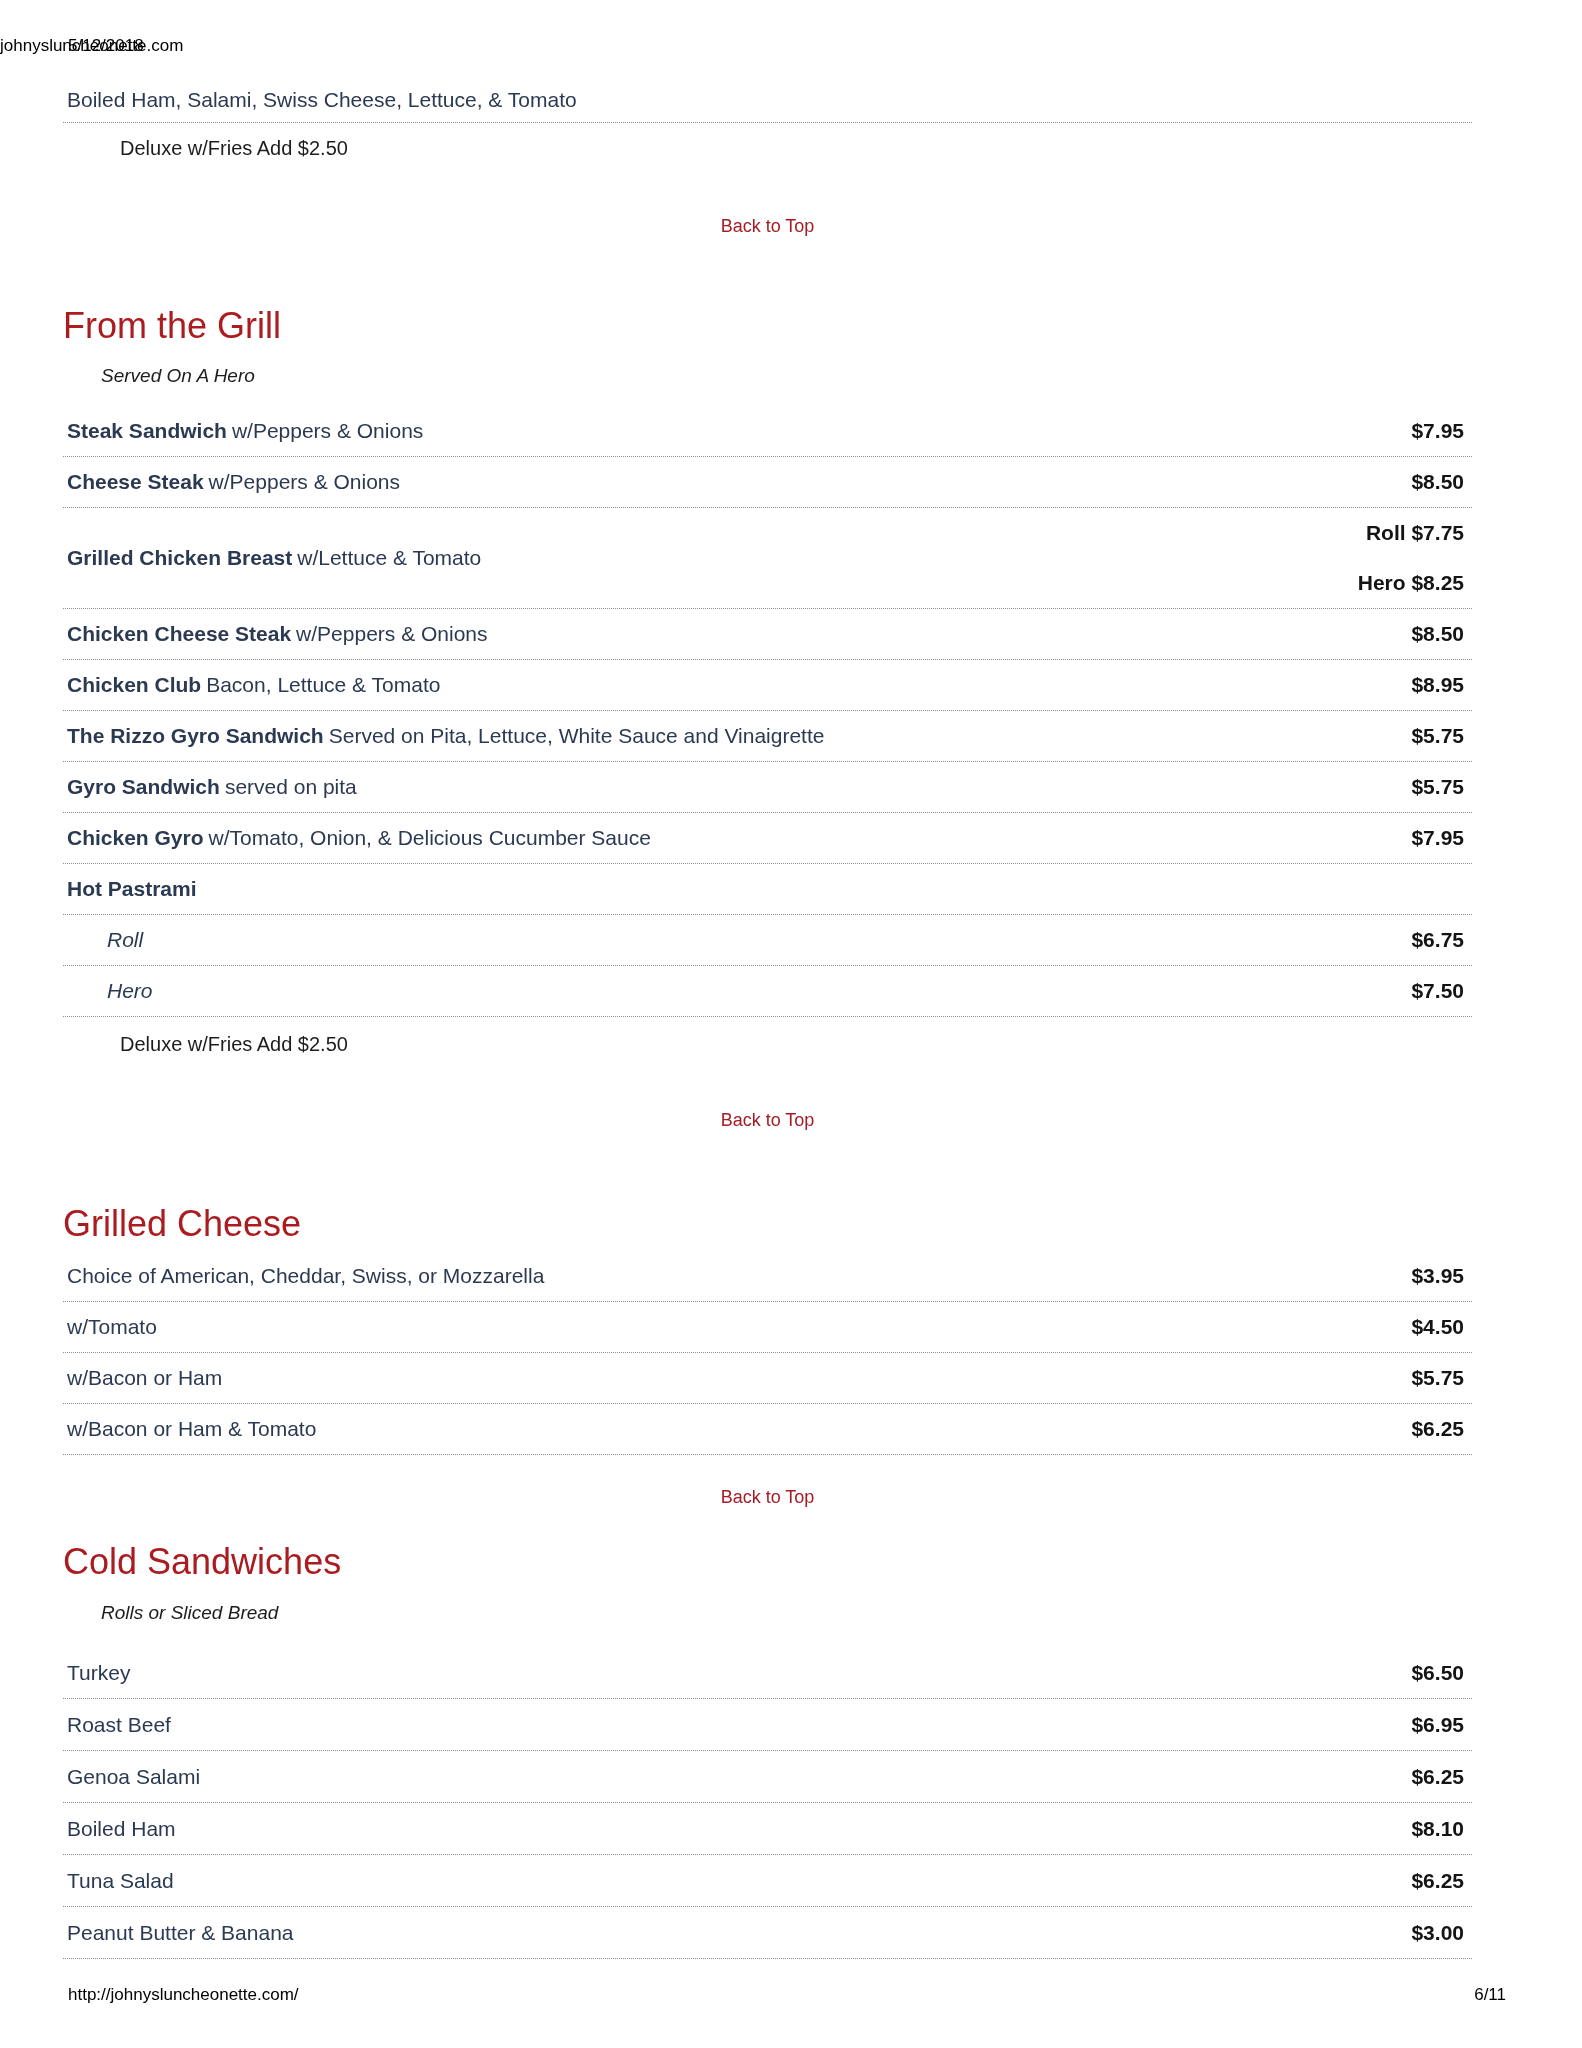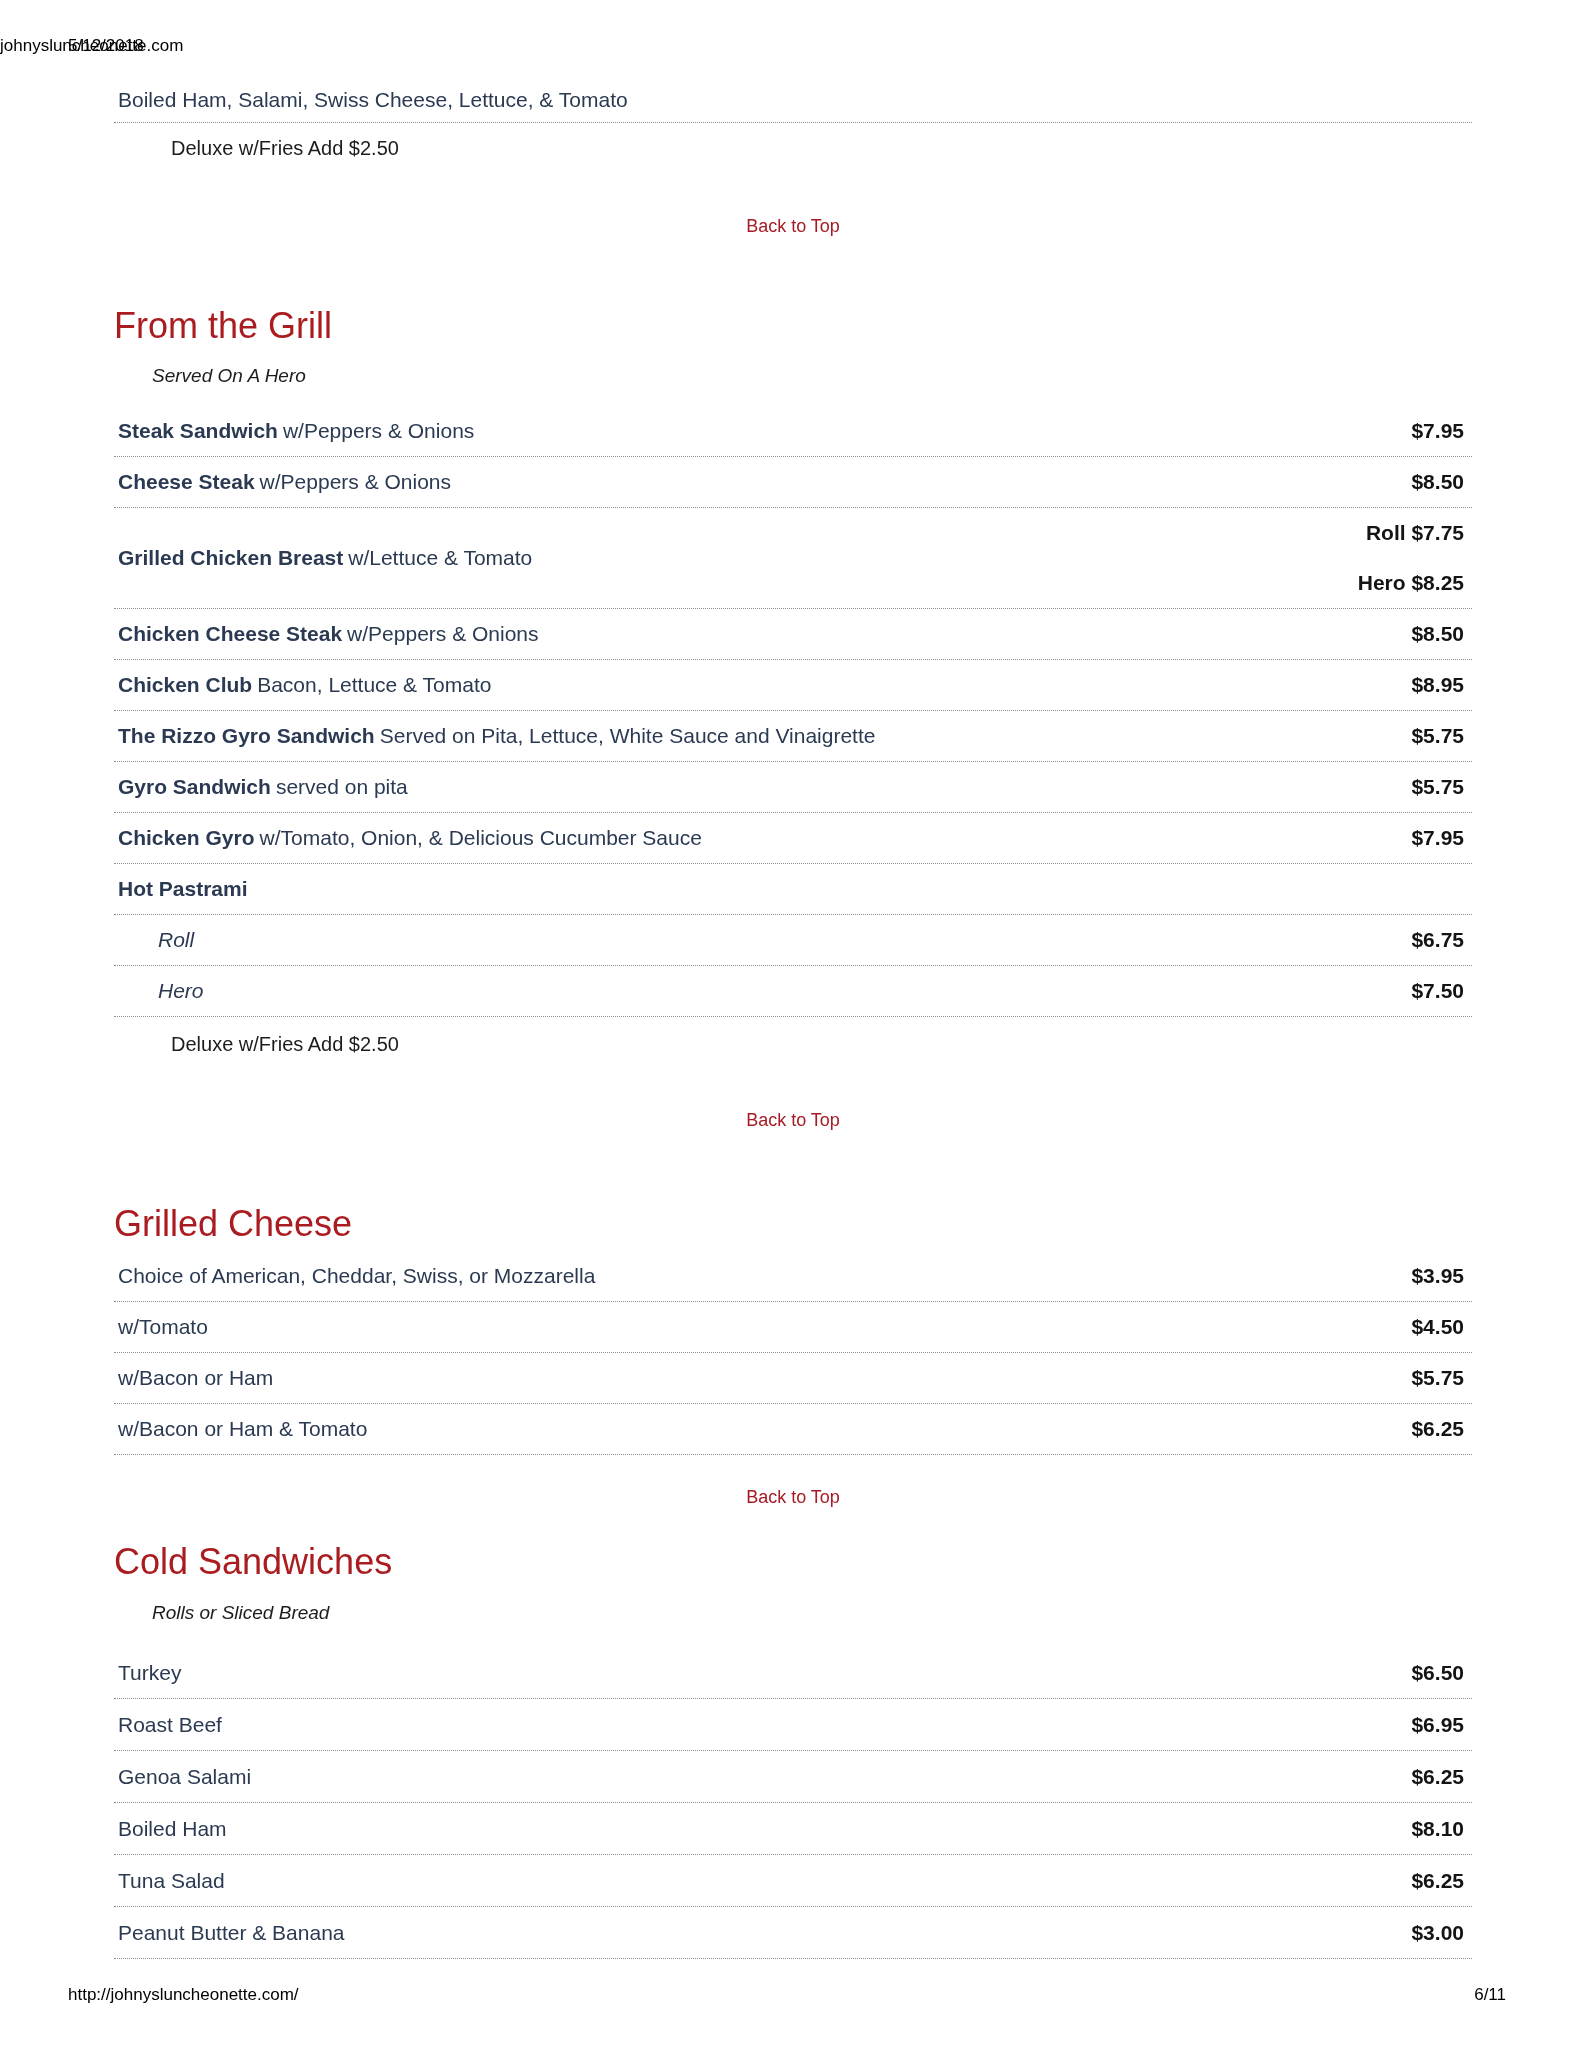--- a/index.html
+++ b/index.html
@@ -9,21 +9,21 @@
     font-family:"Liberation Sans", sans-serif;
     position:relative;
     color:#000;
     overflow:hidden;
   }
   
   .page-header { position:relative; padding:32px 68px 0 68px; height:20px; font-size:17px; color:#000; }
   .page-header .hdr-date { position:absolute; left:68px; top:36px; }
   .page-header .hdr-site { position:absolute; left:0; right:6px; top:36px; text-align:left; }
 
-  main { padding:0 110px 0 114px; }
+  main { padding:0 110px 0 63px; }
 
   
   .carry-row { margin-top:36px; padding:0 8px 10px 4px; border-bottom:1px dotted #8e8e8e;
                font-size:21px; color:#2b3a52; }
   .note { margin:16px 0 0 57px; font-size:20px; color:#1d1d1d; }
   .note.first { margin-top:14px; }
 
   .back-to-top { display:block; text-align:center; font-size:18px; color:#a51c24;
                  text-decoration:none; cursor:pointer; }
   #btt1 { margin-top:56px; }

